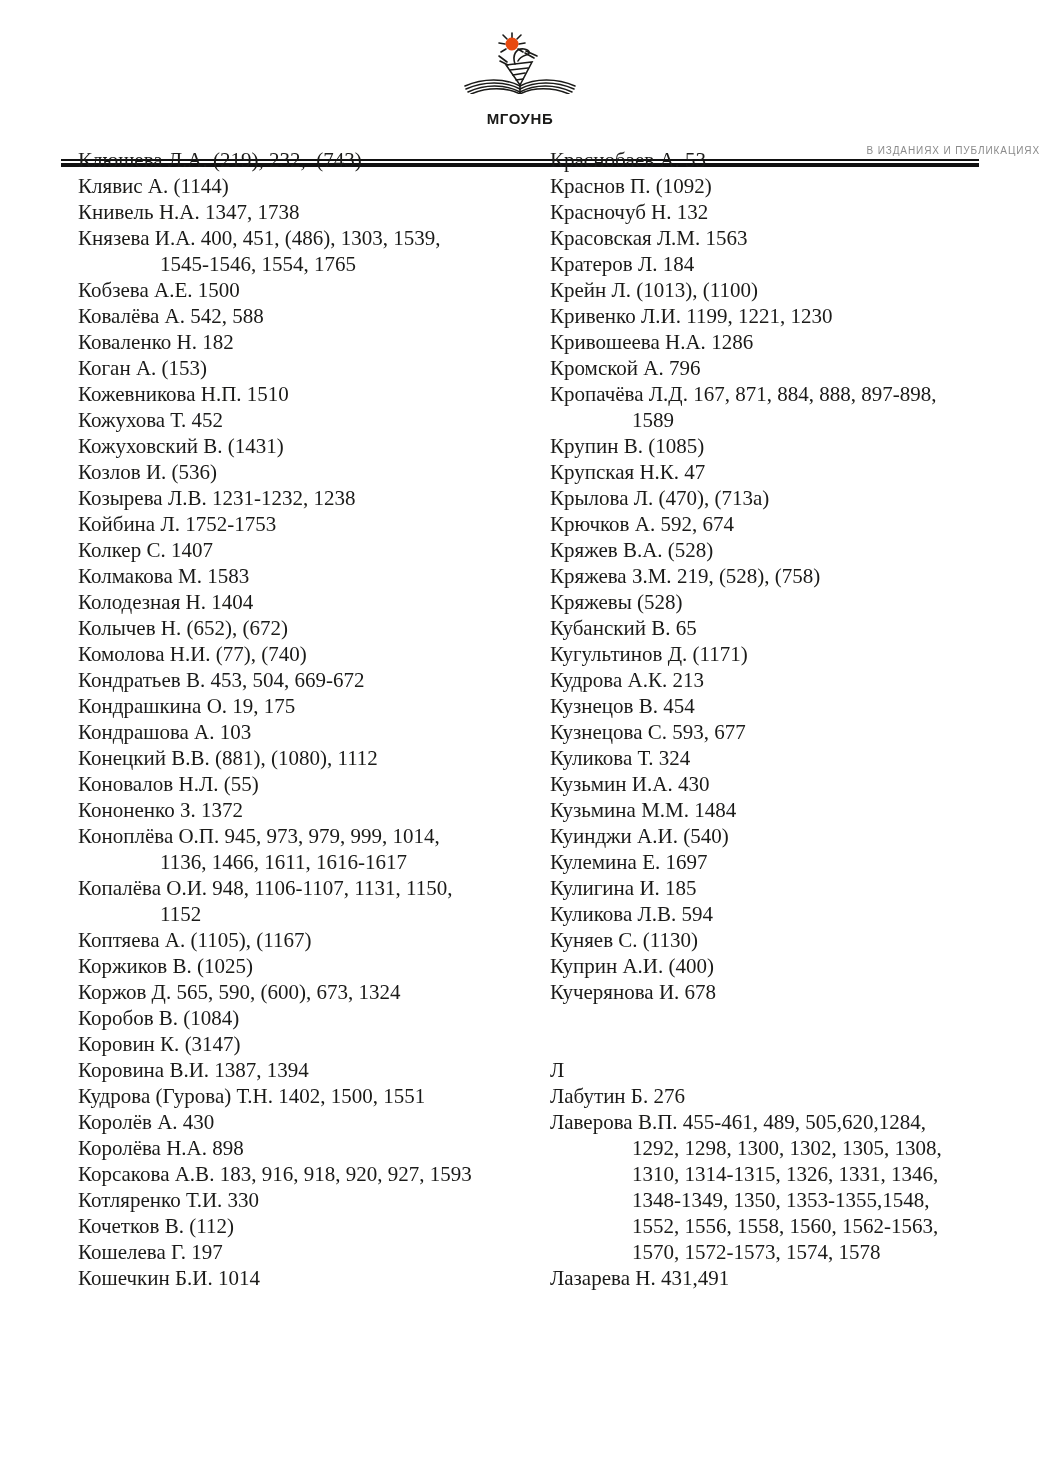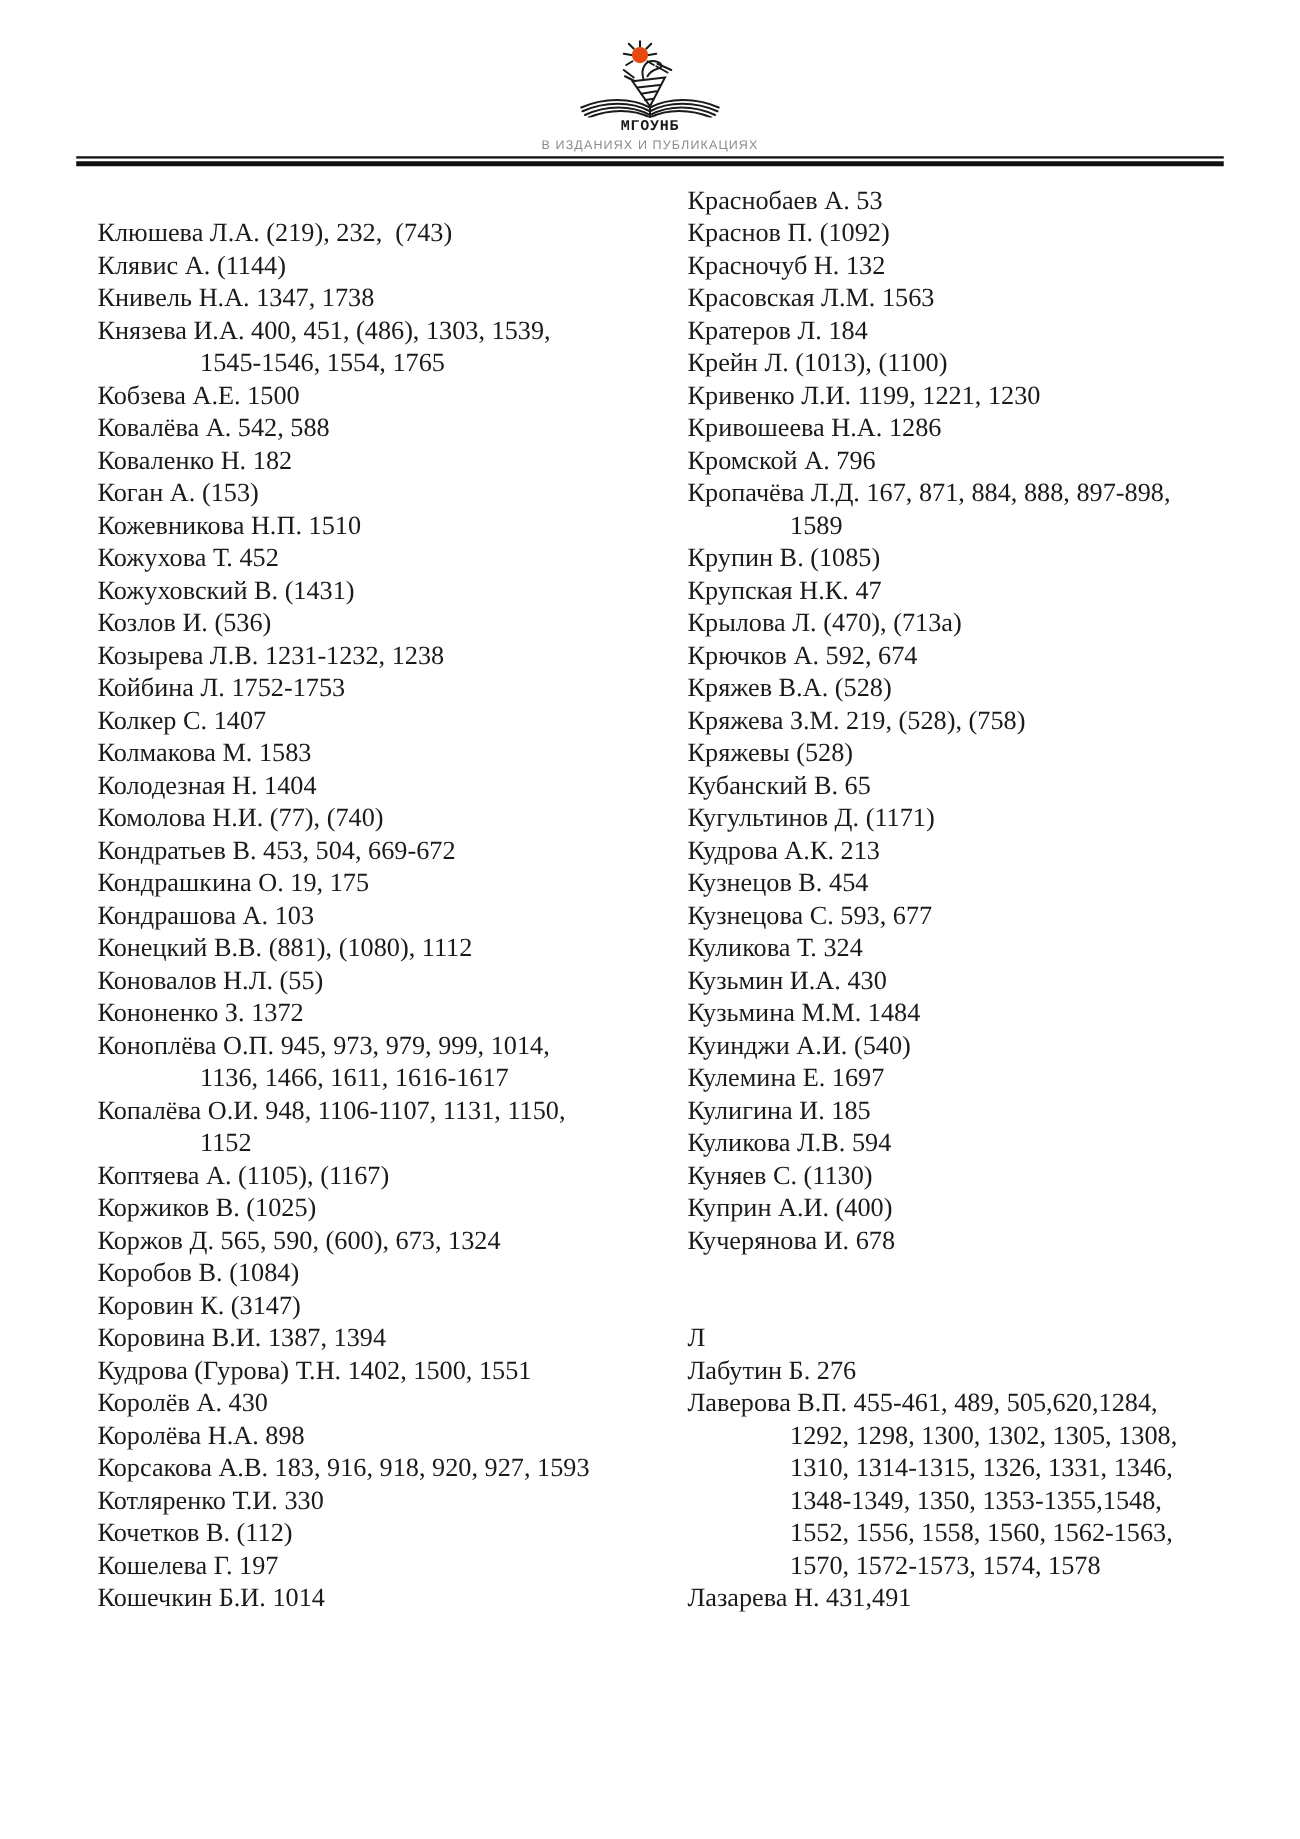--- a/index.html
+++ b/index.html
@@ -9,28 +9,28 @@
     width:1040px; height:1471px;
     background:#ffffff;
     color:#1a1a18;
     font-family:"Liberation Serif", serif;
     overflow:hidden;
   }
   
   .header { padding-top:30px; text-align:center; }
   .logo-graphic { display:block; margin:0 auto; width:130px; height:64px; }
   .logo-title {
-    font-family:Liberation Mono, monospace;
-    font-weight:bold; font-size:12px; letter-spacing:0.6px;
-    color:#1a1a18; margin-top:0px;
+    font-family:Liberation Sans, sans-serif;
+    font-weight:bold; font-size:15px; letter-spacing:0.6px;
+    color:#1a1a18; margin-top:16px;
   }
   .logo-subtitle {
     font-family:"Liberation Sans", sans-serif;
     font-size:10px; letter-spacing:0.9px;
-    color:#8b8b8b; margin-top:3px;
+    color:#8b8b8b; margin-top:18px;text-align:right;
   }
   .header-rule { width:918px; margin:3px auto 0 auto; }
   .header-rule .thin { height:1.5px; background:#111; }
   .header-rule .gap  { height:2px; background:#fff; }
   .header-rule .thick{ height:4.5px; background:#111; }
   
   .columns {
     position:absolute; top:147px; left:78px;
     display:flex;
     align-items:flex-end;
@@ -112,20 +112,21 @@
         <div class="entry"><span class="name">Коган А.</span> <span class="pages">(153)</span></div>
         <div class="entry"><span class="name it">Кожевникова Н.П.</span> <span class="pages it">1510</span></div>
         <div class="entry"><span class="name">Кожухова Т.</span> <span class="pages">452</span></div>
         <div class="entry"><span class="name">Кожуховский В.</span> <span class="pages">(1431)</span></div>
         <div class="entry"><span class="name">Козлов И.</span> <span class="pages">(536)</span></div>
         <div class="entry"><span class="name">Козырева Л.В.</span> <span class="pages">1231-1232, 1238</span></div>
         <div class="entry"><span class="name it">Койбина Л.</span> <span class="pages it">1752-1753</span></div>
         <div class="entry"><span class="name it">Колкер С.</span> <span class="pages it">1407</span></div>
         <div class="entry"><span class="name">Колмакова М.</span> <span class="pages">1583</span></div>
         <div class="entry"><span class="name it">Колодезная Н.</span> <span class="pages it">1404</span></div>
+        <div class="entry"><span class="name">Колычев Н.</span> <span class="pages">(652), (672)</span></div>
         <div class="entry"><span class="name it">Комолова Н.И.</span> <span class="pages it">(77), (740)</span></div>
         <div class="entry"><span class="name">Кондратьев В.</span> <span class="pages">453, 504, 669-672</span></div>
         <div class="entry"><span class="name">Кондрашкина О.</span> <span class="pages">19, 175</span></div>
         <div class="entry"><span class="name">Кондрашова А.</span> <span class="pages">103</span></div>
         <div class="entry"><span class="name">Конецкий В.В.</span> <span class="pages">(881), (1080), 1112</span></div>
         <div class="entry"><span class="name">Коновалов Н.Л.</span> <span class="pages">(55)</span></div>
         <div class="entry"><span class="name it">Кононенко З.</span> <span class="pages">1372</span></div>
         <div class="entry"><span class="name it">Коноплёва О.П.</span> <span class="pages">945, 973, 979, 999, 1014,
 1136, 1466, 1611, 1616-1617</span></div>
         <div class="entry"><span class="name it">Копалёва О.И.</span> <span class="pages">948, 1106-1107, 1131, 1150,

